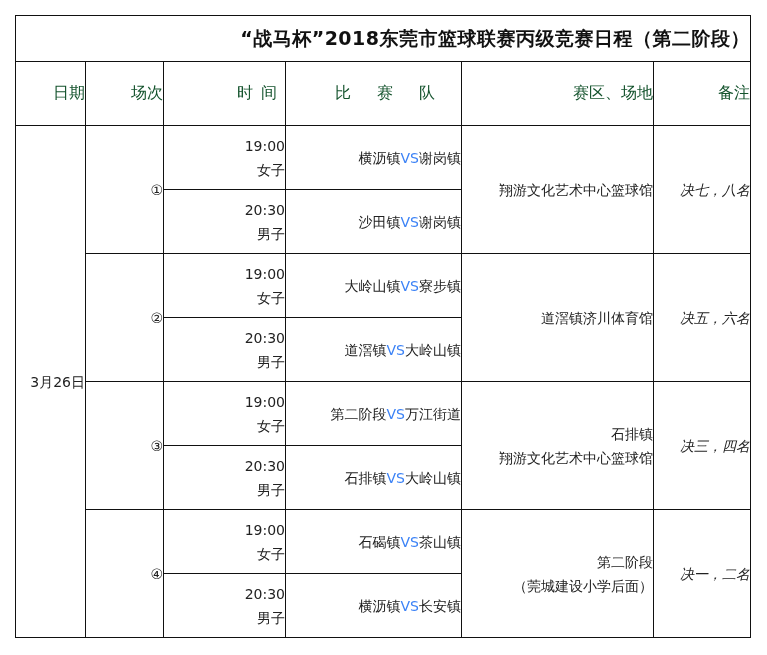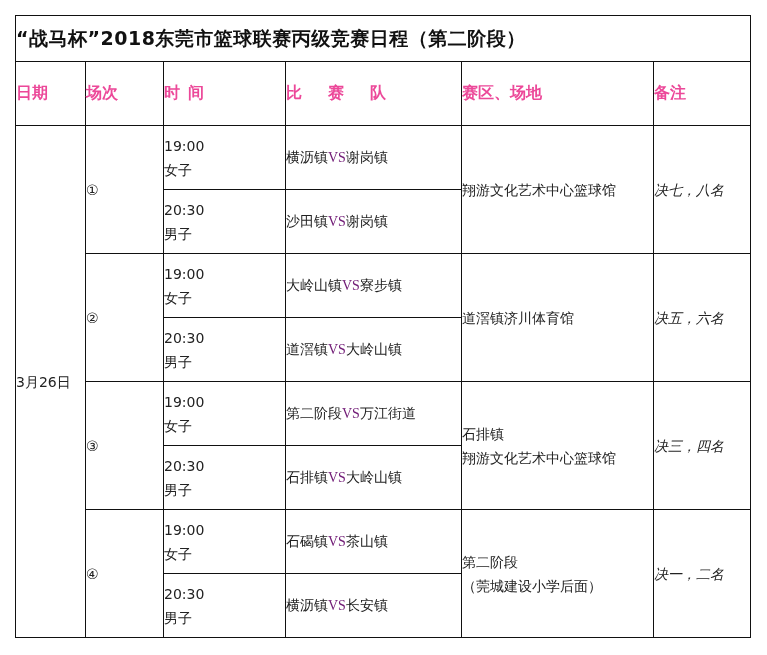--- a/index.html
+++ b/index.html
@@ -5,30 +5,30 @@
   html, body { margin: 0; padding: 0; background: #ffffff; }
   body { width: 767px; height: 655px; position: relative; overflow: hidden;
          font-family: "DejaVu Sans", "Liberation Sans", sans-serif; color: #222; }
   table.sched {
     position: absolute; left: 15px; top: 15px;
     border-collapse: collapse; table-layout: fixed;
     width: 735px;
   }
   table.sched td, table.sched th {
     border: 1.5px solid #111;
-    text-align: left; vertical-align: middle;
+    text-align: right; vertical-align: middle;
     padding: 0;
   }
   .title-row td {
     height: 45px; font-weight: bold; font-size: 19px;
     color: #111; letter-spacing: 0.5px;
   }
-  .head-row th { height: 63px; font-weight: bold; font-size: 16px; color: #ec4899; }
+  .head-row th { height: 63px; font-weight: normal; font-size: 16px; color: #14532d; }
   .body-row td { height: 63px; font-size: 14px; line-height: 24px; color: #222; }
-  .vs { color: #701a75; font-family: Liberation Serif, serif; }
+  .vs { color: #3b82f6; }
   .wide-spaced { letter-spacing: 26px; padding-left: 26px; }
   .time-spaced { letter-spacing: 8px; padding-left: 8px; }
   .notes { font-size: 15px; font-style: italic; }
 </style>
 </head>
 <body>
 
 <table class="sched">
   <colgroup>
     <col style="width:70px">

